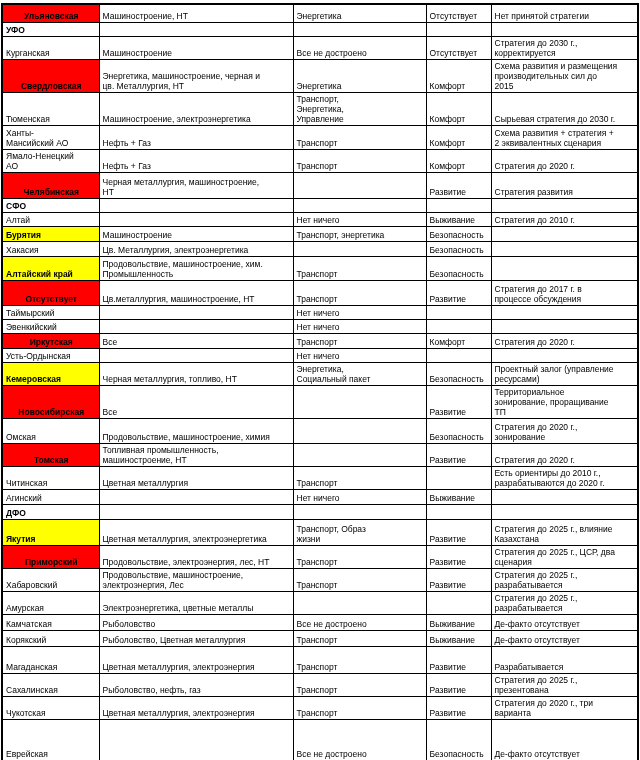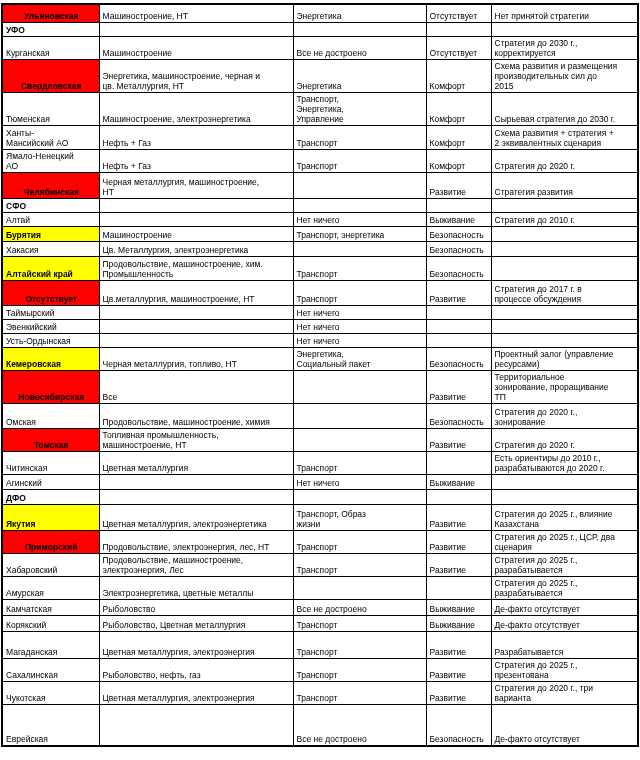--- a/index.html
+++ b/index.html
@@ -167,20 +167,27 @@
           <td></td>
           <td></td>
         </tr>
         <tr style="height: 14px;">
           <td class="region">Эвенкийский</td>
           <td></td>
           <td>Нет ничего</td>
           <td></td>
           <td></td>
         </tr>
+        <tr style="height: 15px;">
+          <td class="region red bold">Иркутская</td>
+          <td>Все</td>
+          <td>Транспорт</td>
+          <td>Комфорт</td>
+          <td>Стратегия до 2020 г.</td>
+        </tr>
         <tr style="height: 14px; padding-left: 19px;">
           <td class="region">Усть-Ордынская</td>
           <td></td>
           <td>Нет ничего</td>
           <td></td>
           <td></td>
         </tr>
         <tr style="height: 22px;">
           <td class="region yellow bold">Кемеровская</td>
           <td>Черная металлургия, топливо, НТ</td>

